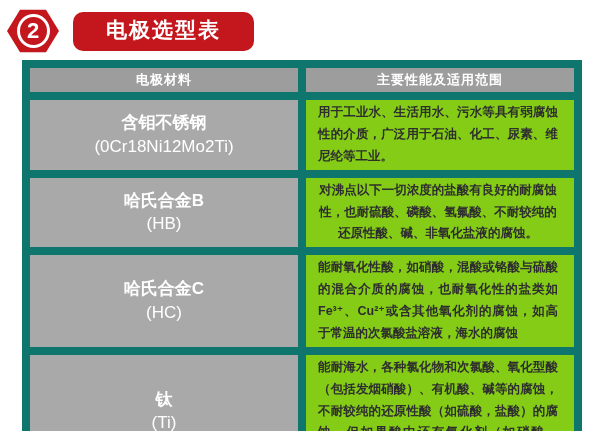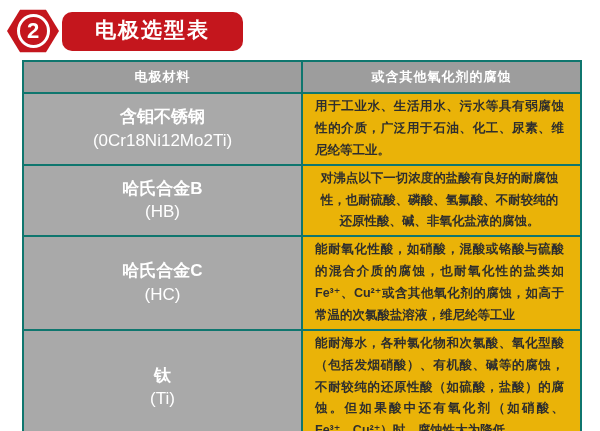--- a/index.html
+++ b/index.html
@@ -18,44 +18,44 @@
     display:flex;align-items:center;justify-content:center;
     flex:0 0 auto;
   }
   .badge-circle{
     width:27px;height:27px;border:3px solid #ffffff;border-radius:50%;
     display:flex;align-items:center;justify-content:center;
     color:#ffffff;font-size:22px;font-weight:bold;line-height:1;
     padding-bottom:1px;box-sizing:content-box;
   }
   .banner{
-    margin-left:3px;background:#c4161d;color:#ffffff;
+    margin-left:14px;background:#c4161d;color:#ffffff;
     font-size:21px;font-weight:bold;letter-spacing:2px;
     border-radius:10px;padding:4px 33px 7px 33px;
   }
   table.electrode{
     border-collapse:collapse;table-layout:fixed;
     width:560px;margin:6px 0 0 22px;
   }
   table.electrode th,table.electrode td{
-    border:2px solid #0f766e;box-sizing:border-box;
+    border:8px solid #0f766e;box-sizing:border-box;
   }
   table.electrode th{
     background:#9d9d9d;color:#ffffff;
     font-size:13px;font-weight:bold;height:32px;
     letter-spacing:1px;
   }
   td.material{
     width:126px;background:#a9a9a9;color:#ffffff;
     font-weight:bold;text-align:center;font-size:17px;
     line-height:1.4;padding:2px 2px;
   }
   td.material .code{display:block;font-weight:normal;}
   td.desc{
-    background:#eab308;color:#2e2e2e;
+    background:#84cc16;color:#2e2e2e;
     font-size:12.5px;font-weight:bold;
     text-align:justify;line-height:1.75;
     padding:2px 16px 2px 12px;vertical-align:middle;
   }
   tbody tr:nth-child(1) td{height:46px;}
   tbody tr:nth-child(2) td{height:43px;text-align:center;}
   tbody tr:nth-child(3) td{height:64px;}
   tbody tr:nth-child(4) td{height:70px;}
   tbody tr:nth-child(5) td{height:48px;}
   tbody tr:nth-child(6) td{height:24px;}
@@ -73,34 +73,34 @@
   </div>
   <div class="banner">
     <span>电极选型表</span>
   </div>
 </div>
 
 <table class="electrode">
   <thead>
     <tr>
       <th>电极材料</th>
-      <th>或含其他氧化剂的腐蚀</th>
+      <th>主要性能及适用范围</th>
     </tr>
   </thead>
   <tbody id="table-body">
       <tr>
         <td class="material"><span>含钼不锈钢</span><span class="code">(0Cr18Ni12Mo2Ti)</span></td>
         <td class="desc">用于工业水、生活用水、污水等具有弱腐蚀性的介质，广泛用于石油、化工、尿素、维尼纶等工业。</td>
       </tr>
       <tr>
         <td class="material"><span>哈氏合金B</span><span class="code">(HB)</span></td>
         <td class="desc">对沸点以下一切浓度的盐酸有良好的耐腐蚀性，也耐硫酸、磷酸、氢氟酸、不耐较纯的还原性酸、碱、非氧化盐液的腐蚀。</td>
       </tr>
       <tr>
         <td class="material"><span>哈氏合金C</span><span class="code">(HC)</span></td>
-        <td class="desc">能耐氧化性酸，如硝酸，混酸或铬酸与硫酸的混合介质的腐蚀，也耐氧化性的盐类如Fe³⁺、Cu²⁺或含其他氧化剂的腐蚀，如高于常温的次氯酸盐溶液，维尼纶等工业</td>
+        <td class="desc">能耐氧化性酸，如硝酸，混酸或铬酸与硫酸的混合介质的腐蚀，也耐氧化性的盐类如Fe³⁺、Cu²⁺或含其他氧化剂的腐蚀，如高于常温的次氯酸盐溶液，海水的腐蚀</td>
       </tr>
       <tr>
         <td class="material"><span>钛</span><span class="code">(Ti)</span></td>
         <td class="desc">能耐海水，各种氯化物和次氯酸、氧化型酸（包括发烟硝酸）、有机酸、碱等的腐蚀，不耐较纯的还原性酸（如硫酸，盐酸）的腐蚀。但如果酸中还有氧化剂（如硝酸、Fe³⁺、Cu²⁺）时，腐蚀性大为降低。</td>
       </tr>
     </tbody>
 </table>
 
 </body></html>

